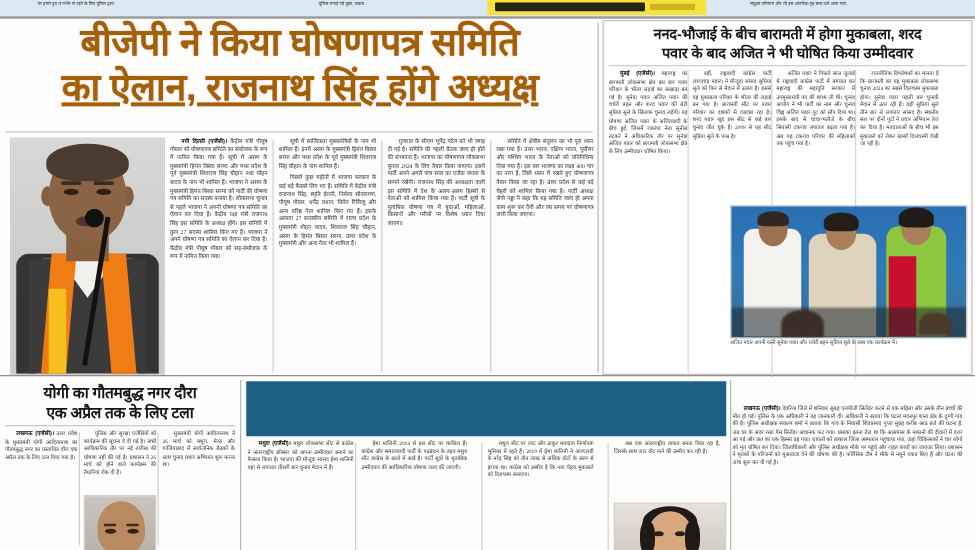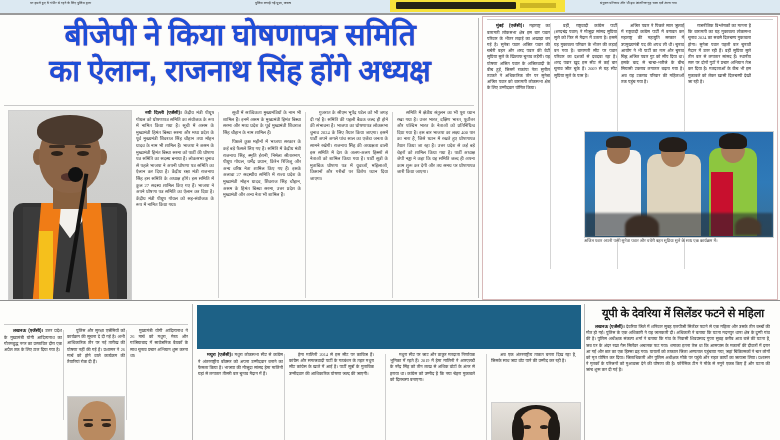--- a/index.html
+++ b/index.html
@@ -41,27 +41,27 @@
     position:absolute;left:0;top:13px;width:780px;height:2px;background:#9a9a9a;
   }
 
   
   .vrule{position:absolute;background:#b8b8b8;width:1px;}
 
   
   .main-story{position:absolute;left:0;top:17px;width:476px;height:281px;}
   .main-head{
     position:absolute;left:6px;top:0px;width:468px;
-    color:#1d4ed8;
+    color:#a16207;
     font-family:"Liberation Sans","DejaVu Sans",sans-serif;
     font-weight:bold;font-size:30px;line-height:36px;
     letter-spacing:-0.2px;text-align:center;
     text-shadow:0 0 1px rgba(226,7,31,.5);
   }
-  .main-head .l2{display:block;}
+  .main-head .l2{display:block;text-decoration:underline;}
   .head-underline{
     position:absolute;left:4px;top:88px;width:470px;height:1px;background:#c9c9c9;
   }
 
   .main-photo{
     position:absolute;left:8px;top:93px;width:122px;height:188px;
     background:linear-gradient(180deg,#d8d8d6 0%,#cfcfcd 38%,#c9c9c7 100%);
     overflow:hidden;border:1px solid #cfcfcf;
   }
   
@@ -281,20 +281,24 @@
       </div>
       <div class="mcol c4">
         <p class="body-txt first" style="margin:0">समिति में क्षेत्रीय संतुलन का भी पूरा ध्यान रखा गया है। उत्तर भारत, दक्षिण भारत, पूर्वोत्तर और पश्चिम भारत के नेताओं को प्रतिनिधित्व दिया गया है। इस बार भाजपा का लक्ष्य 400 पार का नारा है, जिसे ध्यान में रखते हुए घोषणापत्र तैयार किया जा रहा है। उत्तर प्रदेश से कई बड़े चेहरों को शामिल किया गया है। पार्टी अध्यक्ष जेपी नड्डा ने कहा कि यह समिति जल्द ही अपना काम शुरू कर देगी और तय समय पर घोषणापत्र जारी किया जाएगा।</p>
       </div>
     </div>
   </div>
 
   <div class="vrule" style="left:478px;top:18px;height:280px"></div>
 
   <div class="right-story">
+    <div class="right-head">
+      <span>ननद-भौजाई के बीच बारामती में होगा मुकाबला, शरद</span><br>
+      <span>पवार के बाद अजित ने भी घोषित किया उम्मीदवार</span>
+    </div>
     <div class="right-head-rule"></div>
 
     <div class="right-body">
       <div class="rc-rule" style="left:67px"></div>
       <div class="rc-rule" style="left:134px"></div>
       <div class="rc-rule" style="left:201px"></div>
 
       <div class="rcol r1">
         <p class="body-txt first tiny" style="margin:0">
           <span class="dateline">मुंबई (एजेंसी)।</span>
@@ -327,21 +331,22 @@
         <div class="rp-b2"></div>
       </div>
       <div class="caption">अजित पवार अपनी पत्नी सुनेत्रा पवार और चचेरी बहन सुप्रिया सुले के साथ एक कार्यक्रम में।</div>
     </div>
   </div>
 
   <div class="bottom-sep"></div>
 
   <div class="bl">
     <div class="bl-head">
-      <br>
+      <span>योगी का गौतमबुद्ध नगर दौरा</span><br>
+      <span>एक अप्रैल तक के लिए टला</span>
     </div>
     <div class="bl-rule"></div>
     <div class="bl-body">
       <div class="mc-rule" style="left:63px;height:90px"></div>
       <div class="mc-rule" style="left:126px;height:90px"></div>
       <div class="blcol b1">
         <p class="body-txt first tiny" style="margin:0">
           <span class="dateline">लखनऊ (एजेंसी)।</span>
           <span>उत्तर प्रदेश के मुख्यमंत्री योगी आदित्यनाथ का गौतमबुद्ध नगर का प्रस्तावित दौरा एक अप्रैल तक के लिए टाल दिया गया है।</span>
         </p>
@@ -397,21 +402,21 @@
         <div class="hm-eye-l"></div>
         <div class="hm-eye-r"></div>
       </div>
     </div>
   </div>
 
   <div class="vrule" style="left:584px;top:304px;height:136px"></div>
 
   <div class="br">
     <div class="br-head">
-      <span>यूपी के देवरिया में सिलेंडर फटने से महिला</span><br>
+      <br>
     </div>
     <div class="br-body">
       <div class="brcol">
         <p class="body-txt first tiny" style="margin:0">
           <span class="dateline">लखनऊ (एजेंसी)।</span>
           <span>देवरिया जिले में शनिवार सुबह एलपीजी सिलेंडर फटने से एक महिला और उसके तीन बच्चों की मौत हो गई। पुलिस के एक अधिकारी ने यह जानकारी दी। अधिकारी ने बताया कि घटना मदनपुर थाना क्षेत्र के दुग्गी गांव की है। पुलिस अधीक्षक संकल्प शर्मा ने बताया कि गांव के निवासी शिवप्रसाद गुप्ता सुबह करीब आठ बजे की घटना है, जब घर के अंदर रखा गैस सिलेंडर अचानक फट गया। धमाका इतना तेज था कि आसपास के मकानों की दीवारों में दरार आ गई और छत का एक हिस्सा ढह गया। घायलों को तत्काल जिला अस्पताल पहुंचाया गया, जहां चिकित्सकों ने चार लोगों को मृत घोषित कर दिया। जिलाधिकारी और पुलिस अधीक्षक मौके पर पहुंचे और राहत कार्यों का जायजा लिया। प्रशासन ने मृतकों के परिजनों को मुआवजा देने की घोषणा की है। फोरेंसिक टीम ने मौके से नमूने एकत्र किए हैं और घटना की जांच शुरू कर दी गई है।</span>
         </p>
       </div>
     </div>
   </div>

